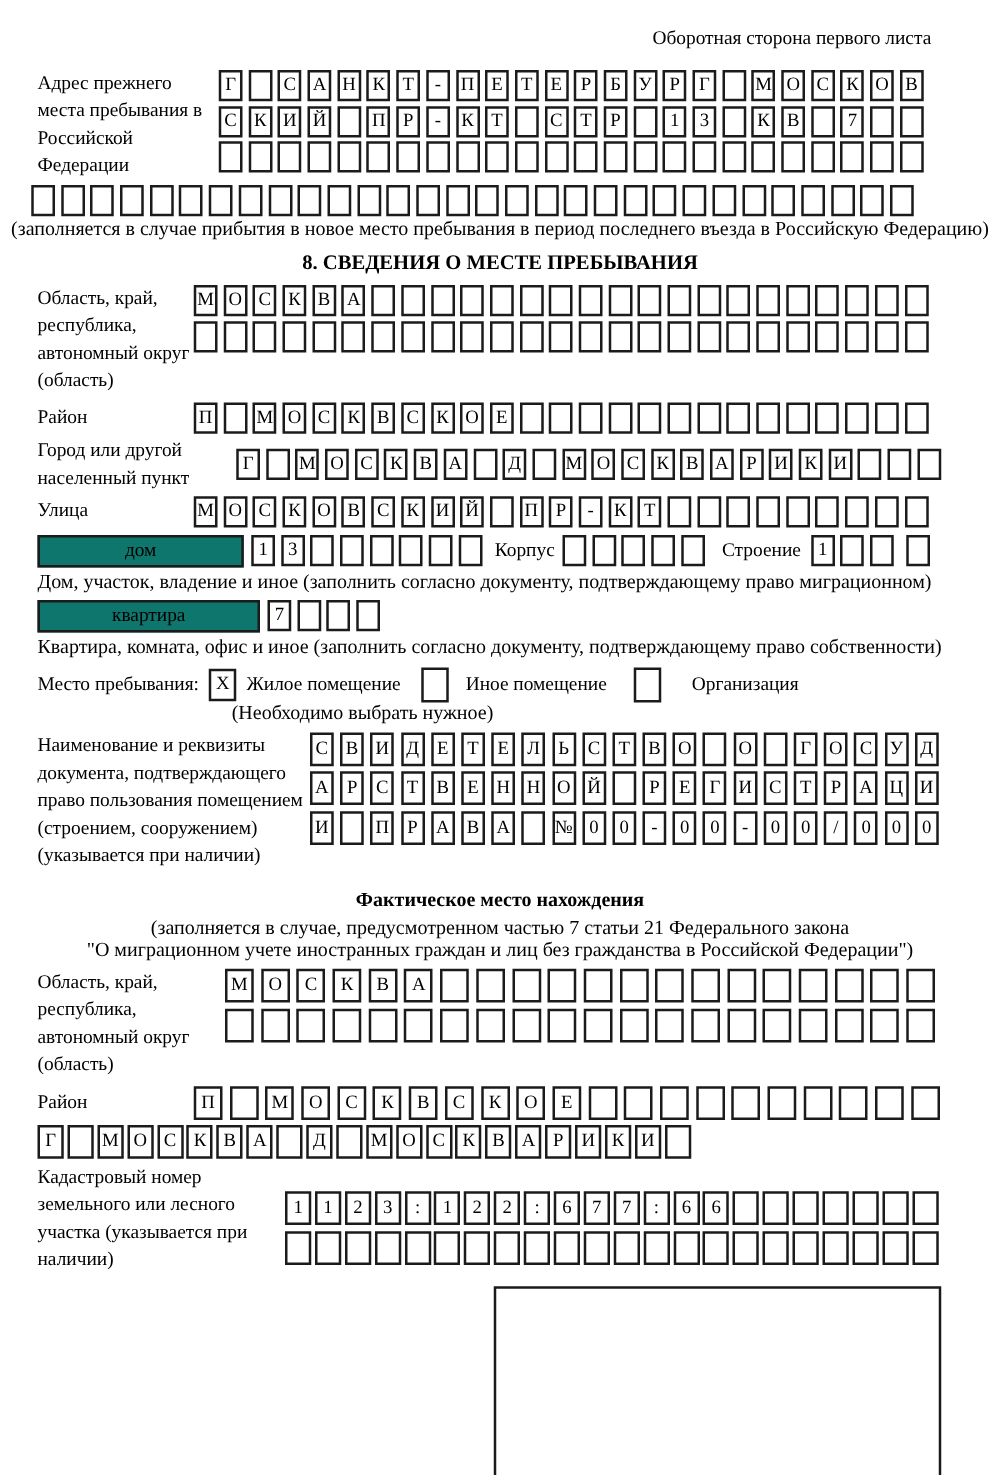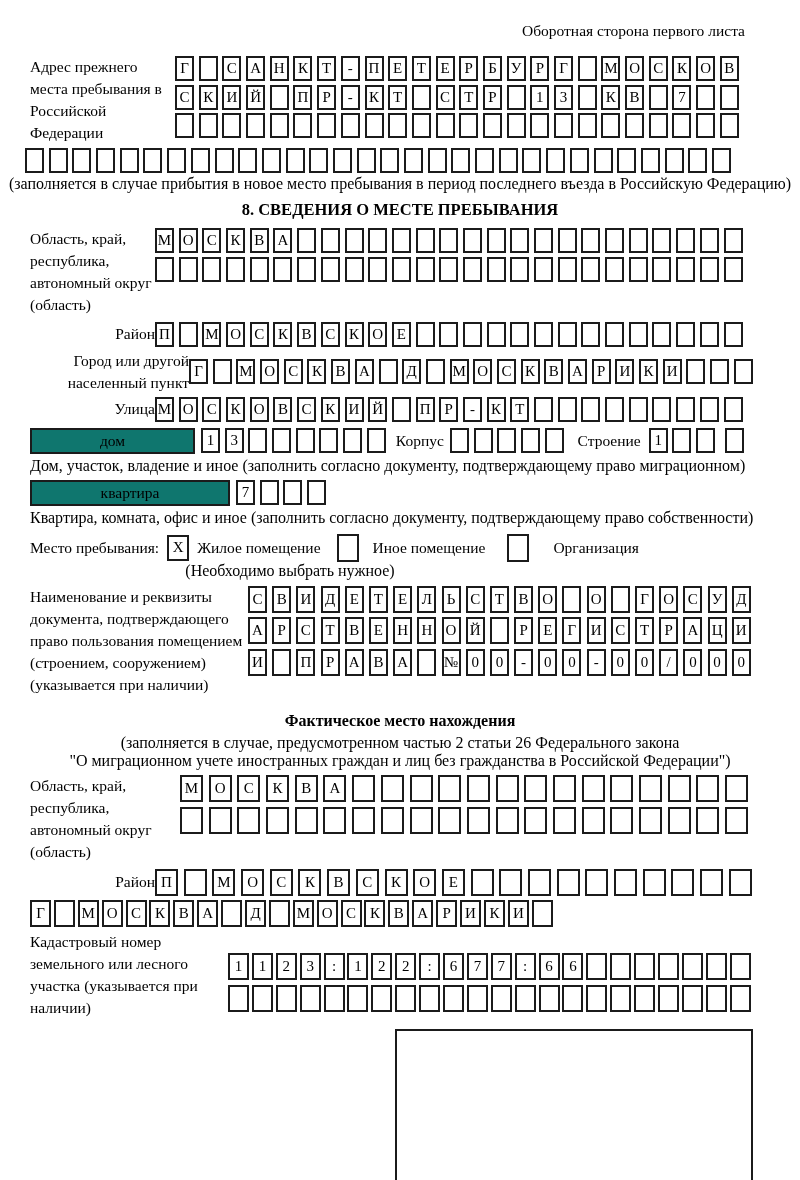--- a/index.html
+++ b/index.html
@@ -15,21 +15,21 @@
     text-align:right;
     padding:22px 55px 0 0;
     font-size:15.5px;
   }
 
   .flabel{font-size:15.5px;line-height:1.42;flex:none;}
   .note{font-size:16px;}
   .center{text-align:center;}
 
   .frow{display:flex;align-items:flex-start;margin-left:30px;}
-  .frow.vcenter{align-items:center;text-align:right;}
+  .frow.vcenter{align-items:center;}
 
   .rows{display:flex;flex-direction:column;gap:3.5px;}
 
   .cells{display:flex;gap:4.7px;flex:none;}
   .cell{
     box-sizing:border-box;
     width:19px;height:25px;
     border:2px solid #1b1b1b;
     display:flex;align-items:center;justify-content:center;
     font-size:15px;line-height:1;
@@ -383,21 +383,21 @@
         <span class="cell"></span>
         <span class="cell"></span>
       </div>
     <div class="cells" style="margin-left:10px;">
         <span class="cell"></span>
       </div>
   </div>
   <div class="note" style="margin:3px 0 0 30px;">Дом, участок, владение и иное (заполнить согласно документу, подтверждающему право миграционном)</div>
 
   <div class="frow vcenter" style="margin-top:5px;">
-    <div class="widebox" style="width:200px;">квартира</div>
+    <div class="widebox" style="width:178px;">квартира</div>
     <div class="cells" style="margin-left:6px;">
         <span class="cell">7</span>
         <span class="cell"></span>
         <span class="cell"></span>
         <span class="cell"></span>
       </div>
   </div>
   <div class="note" style="margin:3px 0 0 30px;">Квартира, комната, офис и иное (заполнить согласно документу, подтверждающему право собственности)</div>
 
   <div class="frow vcenter" style="margin-top:7px;">
@@ -480,21 +480,21 @@
           <span class="cell">0</span>
           <span class="cell">/</span>
           <span class="cell">0</span>
           <span class="cell">0</span>
           <span class="cell">0</span>
         </div>
     </div>
   </div>
 
   <div class="sec-title" style="margin-top:16px;margin-bottom:4px;font-size:16px;">Фактическое место нахождения</div>
-  <div class="note center">(заполняется в случае, предусмотренном частью 2 статьи 26 Федерального закона</div>
+  <div class="note center">(заполняется в случае, предусмотренном частью 7 статьи 21 Федерального закона</div>
   <div class="note center">"О миграционном учете иностранных граждан и лиц без гражданства в Российской Федерации")</div>
 
   <div class="frow" style="margin-top:5px;">
     <div class="flabel" style="width:150px;">Область, край, республика, автономный округ (область)</div>
     <div class="rows" style="gap:5px;">
       <div class="cells big">
           <span class="cell">М</span>
           <span class="cell">О</span>
           <span class="cell">С</span>
           <span class="cell">К</span>

